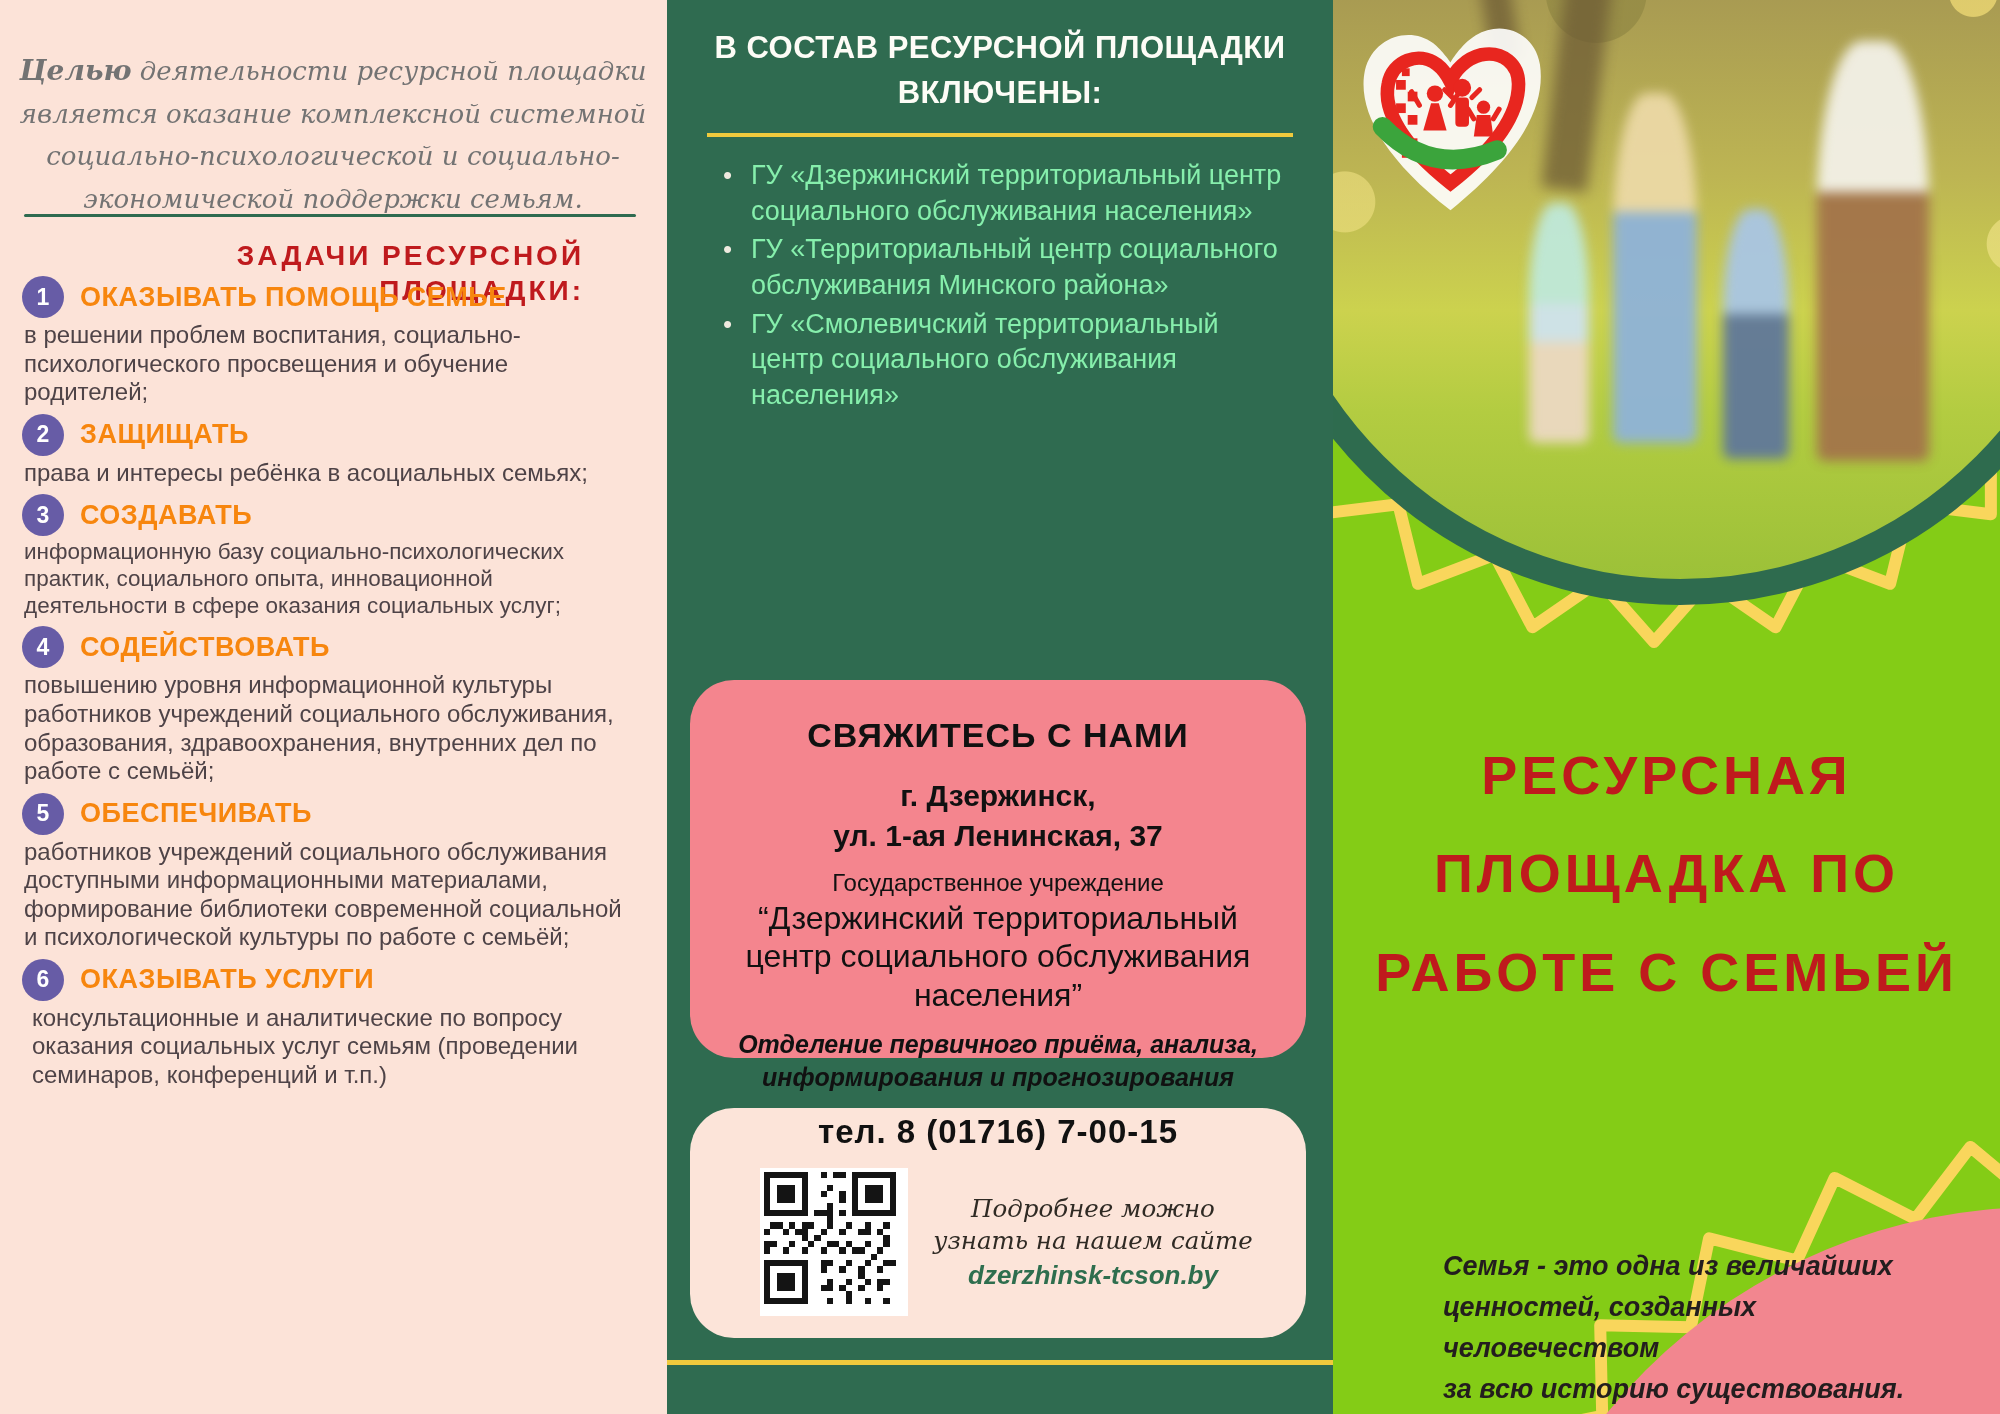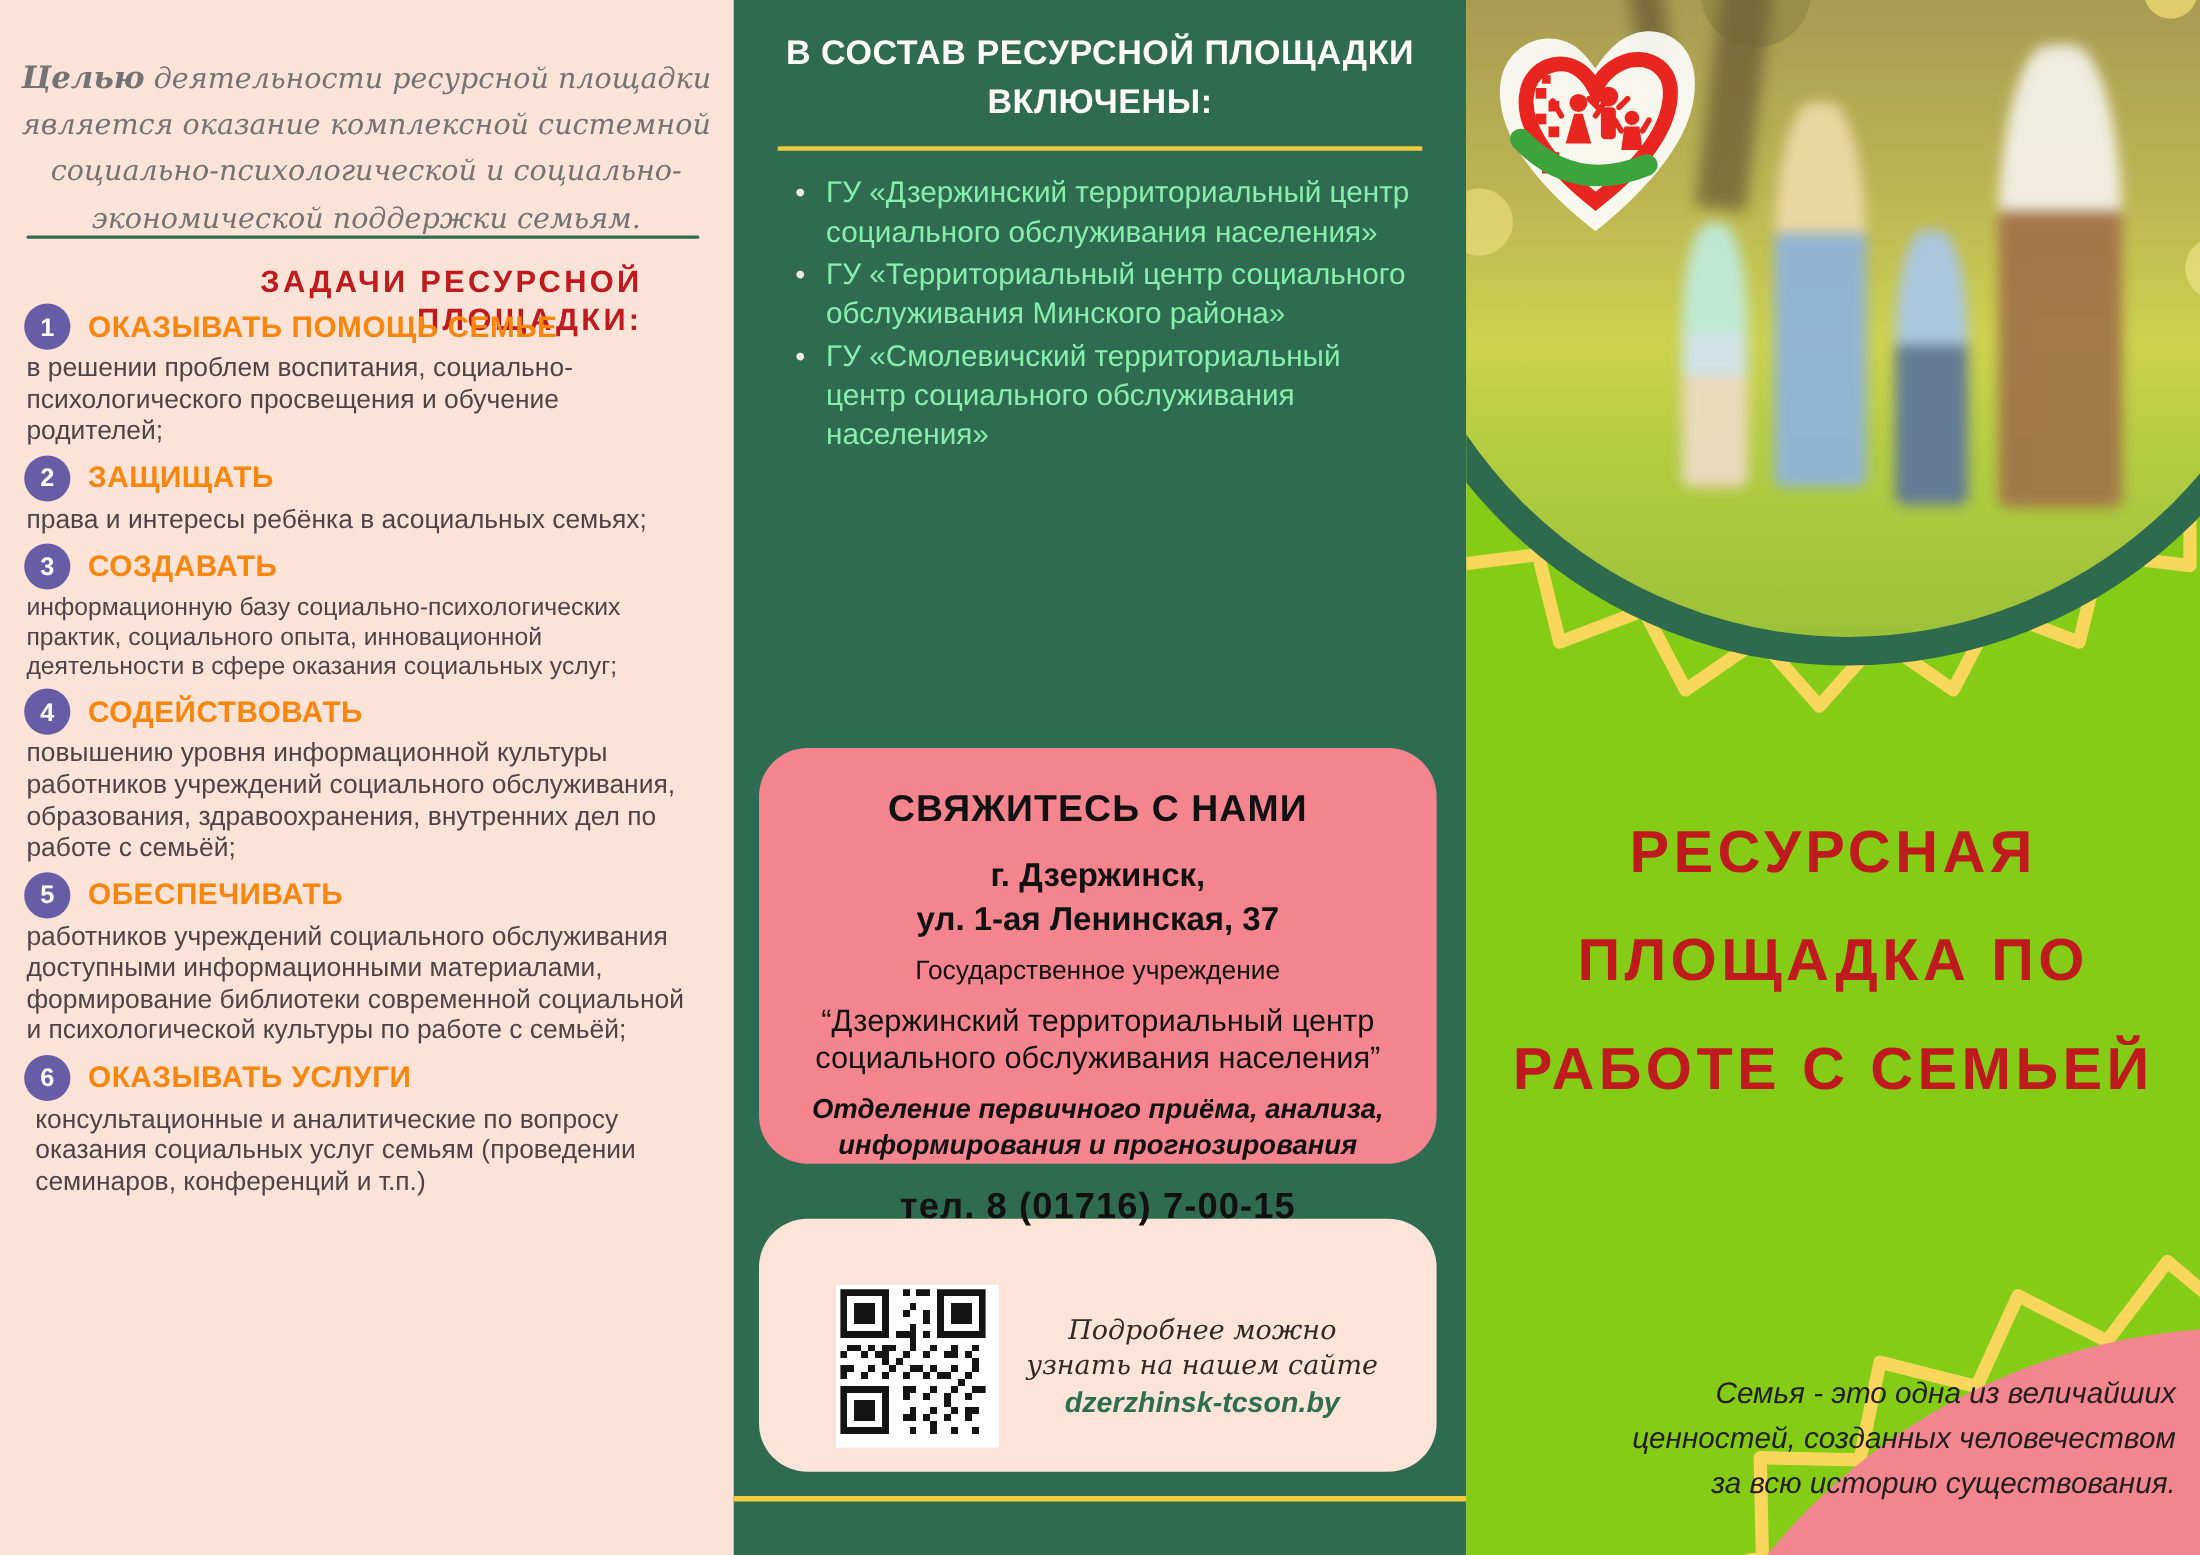--- a/index.html
+++ b/index.html
@@ -35,21 +35,21 @@
   .m-list{position:absolute;left:52px;top:158px;width:575px;margin:0;padding:0;list-style:none;}
   .m-list li{position:relative;padding-left:32px;margin-bottom:3px;color:#86efac;
              font-size:27px;line-height:1.32;}
   .m-list li::before{content:"•";position:absolute;left:4px;top:0;color:#efeadf;font-size:26px;}
   .contact-card{position:absolute;left:23px;top:680px;width:616px;height:378px;background:#f4858e;
                 border-radius:44px;text-align:center;color:#111;z-index:2;}
   .c-title{margin-top:36px;font-weight:800;font-size:34px;letter-spacing:1px;}
   .c-city{margin-top:24px;font-weight:800;font-size:30px;}
   .c-street{margin-top:6px;font-weight:800;font-size:30px;}
   .c-org1{margin-top:16px;font-size:24px;}
-  .c-orgname{margin:14px auto 0;width:530px;font-size:28px;line-height:1.2;}
+  .c-orgname{margin:2px auto 0;width:530px;font-size:32px;line-height:1.2;}
   .c-dept{margin:14px auto 0;width:560px;font-weight:700;font-style:italic;font-size:25px;line-height:1.3;}
   .c-phone{margin-top:20px;font-weight:800;font-size:33px;letter-spacing:1px;}
   .qr-card{position:absolute;left:23px;top:1108px;width:616px;height:230px;background:#fce4d9;
            border-radius:44px;z-index:1;display:flex;align-items:flex-end;
            padding:0;box-sizing:border-box;}
   .qr-row{display:flex;align-items:center;gap:20px;margin:0 0 22px 70px;}
   .qr-box{width:140px;height:140px;background:#fff;padding:4px;}
   .qr-text{width:330px;text-align:center;}
   .qr-note{font-style:italic;font-size:24.5px;line-height:1.3;color:#2f2a24;font-family:"DejaVu Serif", serif;}
   .qr-site{margin-top:4px;font-weight:700;font-style:italic;font-size:26px;color:#2e6e4e;}
@@ -75,22 +75,22 @@
             background:linear-gradient(180deg,#bfe9da 0 42%,#cfe3ef 42% 58%,#ecd9c2 58%);}
   .fig.mom{left:352px;top:352px;width:84px;height:350px;
            background:linear-gradient(180deg,#ecd9a6 0 34%,#8fb3d8 34%);}
   .fig.boy{left:462px;top:468px;width:66px;height:250px;
            background:linear-gradient(180deg,#a9c6e4 0 42%,#60789a 42%);}
   .fig.dad{left:556px;top:300px;width:112px;height:420px;
            background:linear-gradient(180deg,#f3f1e8 0 36%,#a3744a 36%);}
   .logo{position:absolute;left:20px;top:10px;z-index:3;}
   .r-title{position:absolute;left:0;top:726px;width:667px;text-align:center;z-index:2;
            color:#bf1a1d;font-weight:800;font-size:54px;line-height:1.82;letter-spacing:4px;}
-  .quote{position:absolute;left:110px;top:1246px;width:535px;text-align:right;z-index:3;
-         color:#231d1e;font-weight:400;font-style:italic;font-size:27px;line-height:1.52;}
+  .quote{position:absolute;left:110px;top:1246px;width:535px;z-index:3;
+         color:#231d1e;font-weight:700;font-style:italic;font-size:27px;line-height:1.52;}
 </style>
 </head>
 <body>
 
 <div class="canvas">
 
   <div class="panel left">
     <p class="intro"><b>Целью</b><span> деятельности ресурсной площадки является оказание комплексной системной социально-психологической и социально-экономической поддержки семьям.</span></p>
     <div class="divider"></div>
     <div class="tasks-title">ЗАДАЧИ РЕСУРСНОЙ ПЛОЩАДКИ:</div>

